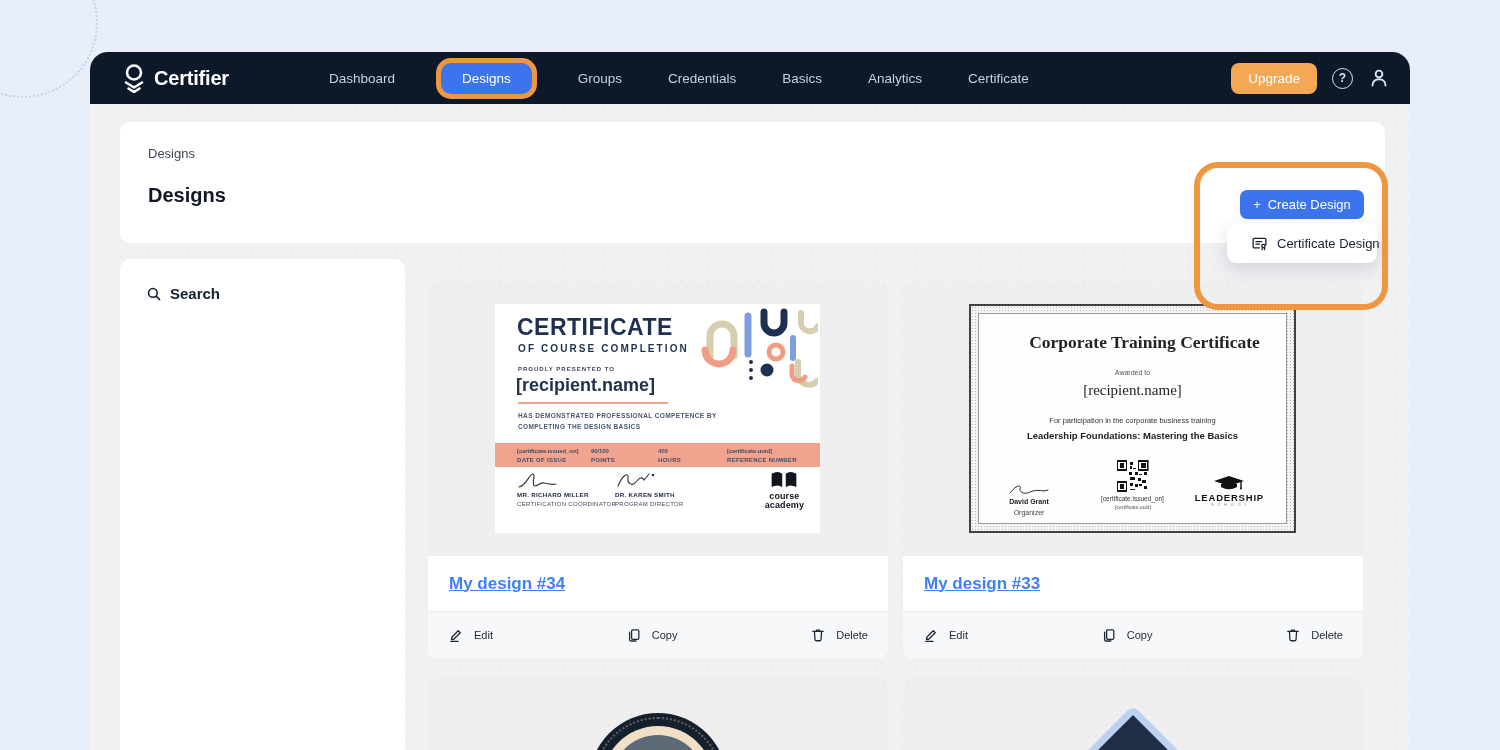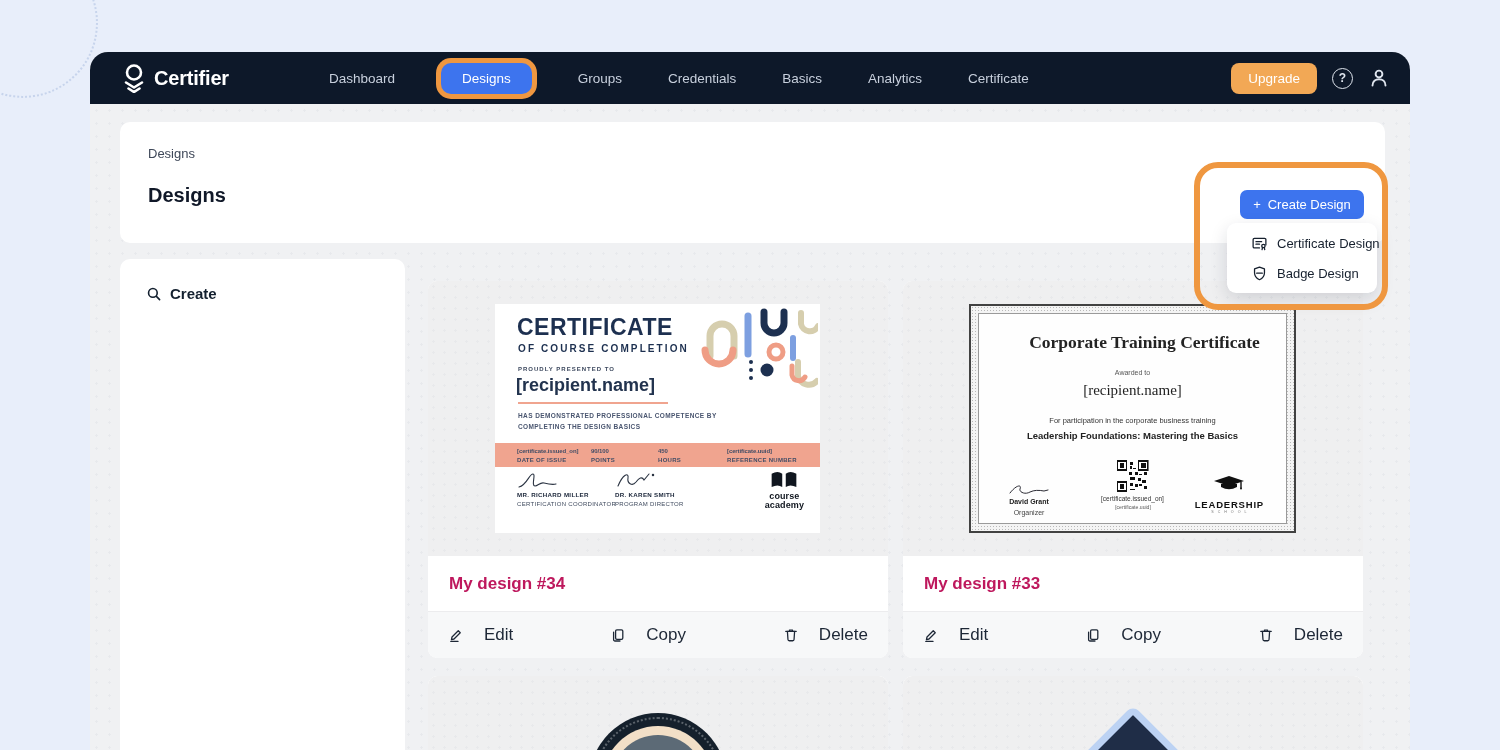--- a/index.html
+++ b/index.html
@@ -59,24 +59,24 @@
 
   
   .dcard{position:absolute; width:460px; background:#fff; border-radius:9px; overflow:hidden;}
   .dcard.c1{left:338px; top:229px;}
   .dcard.c2{left:813px; top:229px;}
   .dcard.c3{left:338px; top:624px; height:130px;}
   .dcard.c4{left:813px; top:624px; height:130px;}
   .preview{height:275px; background:#efeff0; position:relative; cursor:pointer;
            background-image:radial-gradient(circle, rgba(120,130,150,.06) 1px, transparent 1.3px); background-size:11px 11px;}
   .dcard-title-row{height:55px; display:flex; align-items:center; padding:0 21px;}
-  .dcard-title{font-size:17px; font-weight:700; color:#be185d;}
+  .dcard-title{font-size:17px; font-weight:700; color:#3b82f6;text-decoration:underline;}
   .dcard-actions{height:47px; background:#f7f8f9; border-top:1px solid #ececee; display:flex;
                  align-items:center; justify-content:space-between; padding:0 20px;}
-  .action-btn{display:flex; align-items:center; gap:20px; font-size:17px; color:#1d2736; background:none;
+  .action-btn{display:flex; align-items:center; gap:10px; font-size:11px; color:#1d2736; background:none;
               border:none; cursor:pointer; font-family:inherit;}
 
   
   .cert1{position:absolute; left:67px; top:23px; width:325px; height:229px; background:#fff; overflow:hidden;}
   .c1-title{position:absolute; left:22px; top:10px; font-size:23px; font-weight:800; color:var(--cert-navy); letter-spacing:.5px;}
   .c1-sub{position:absolute; left:23px; top:39px; font-size:10px; font-weight:700; color:var(--cert-navy); letter-spacing:2.1px;}
   .c1-presented{position:absolute; left:23px; top:62px; font-size:6px; font-weight:600; color:#3c485e; letter-spacing:1px;}
   .c1-name{position:absolute; left:21px; top:71px; font-size:18px; font-weight:800; color:#22334e;}
   .c1-underline{position:absolute; left:23px; top:98px; width:150px; height:2px; background:var(--salmon);}
   .c1-desc{position:absolute; left:23px; top:106px; width:200px; font-size:6.5px; font-weight:600; color:#4a5670;
@@ -102,21 +102,21 @@
   .c2-name{position:absolute; left:0; width:100%; top:68px; font-size:15px; color:#1f1f1f;}
   .c2-part{position:absolute; left:0; width:100%; top:102px; font-size:7.5px; color:#333; font-family:"Liberation Sans",sans-serif;}
   .c2-course{position:absolute; left:0; width:100%; top:116px; font-size:9.5px; font-weight:700; color:#222; font-family:"Liberation Sans",sans-serif;}
   .c2-sig{position:absolute; left:28px; top:168px; text-align:center; font-family:"Liberation Sans",sans-serif; line-height:1.5;}
   .c2-sig .nm{font-size:7px; font-weight:700; color:#222;}
   .c2-sig .rl{font-size:7px; color:#444;}
   .c2-qr{position:absolute; left:50%; transform:translateX(-50%); top:146px; text-align:center; font-family:"Liberation Sans",sans-serif;}
   .c2-qr .iss{font-size:6.5px; color:#333; margin-top:3px;}
   .c2-qr .uid{font-size:6px; color:#555; margin-top:2px; transform:scale(.85);}
   .c2-logo{position:absolute; right:22px; top:160px; text-align:center; font-family:"Liberation Sans",sans-serif; color:#111;}
-  .c2-logo .t{font-size:9.5px; font-weight:800; letter-spacing:.8px; margin-top:8px;}
+  .c2-logo .t{font-size:9.5px; font-weight:800; letter-spacing:.8px; margin-top:1px;}
   .c2-logo .s{font-size:6px; letter-spacing:2.5px; color:#777; transform:scale(.6); margin-top:-1px;}
 
   
   .preview.tall{height:130px; border-radius:9px 9px 0 0; overflow:visible;}
   .badge-circle{position:absolute; left:50%; top:37px; transform:translateX(-50%); width:138px; height:138px;
                 border-radius:50%; background:#15202c;}
   .badge-rope{position:absolute; inset:4px; border:2px dotted rgba(255,255,255,.3); border-radius:50%;}
   .badge-cream{position:absolute; inset:13px; background:#f2dfc7; border-radius:50%;}
   .badge-core{position:absolute; inset:22px; background:#5c6a76; border-radius:50%;}
   .diamond{position:absolute; left:50%; top:49px; width:96px; height:96px; margin-left:-48px;
@@ -180,42 +180,33 @@
       <span>
         <svg width="17" height="17" viewBox="0 0 24 24" fill="none" stroke="#16202e" stroke-width="1.8" stroke-linecap="round" stroke-linejoin="round">
           <path d="M21 14 V6.5 a1.8 1.8 0 0 0 -1.8 -1.8 H4.8 A1.8 1.8 0 0 0 3 6.5 v10 a1.8 1.8 0 0 0 1.8 1.8 H12"></path>
           <path d="M7 9.5 h8 M7 13 h5"></path>
           <circle cx="17.5" cy="15.5" r="2.4"></circle>
           <path d="M16.3 17.5 L15.6 20.5 M18.7 17.5 L19.4 20.5"></path>
         </svg>
       </span>
       <span>Certificate Design</span>
     </div>
-    <div class="menu-item">
-      <span>
-        <svg width="17" height="17" viewBox="0 0 24 24" fill="none" stroke="#16202e" stroke-width="1.8" stroke-linecap="round" stroke-linejoin="round">
-          <path d="M12 3 L19 5.6 V11 c0 5 -3.4 8.2 -7 9.8 C8.4 19.2 5 16 5 11 V5.6 Z"></path>
-          <path d="M8 11.5 h8"></path>
-        </svg>
-      </span>
-      <span>Badge Design</span>
-    </div>
   </div>
 
   <div class="create-ring"></div>
 
   <div class="sidebar-card">
     <div class="search-head">
       <span>
         <svg width="16" height="16" viewBox="0 0 20 20" fill="none" stroke="#13202f" stroke-width="2" stroke-linecap="round">
           <circle cx="8.6" cy="8.6" r="5.4"></circle>
           <path d="M13 13 L17 17"></path>
         </svg>
       </span>
-      <span>Create</span>
+      <span>Search</span>
     </div>
   </div>
 
   <div class="dcard c1">
     <div class="preview">
       <div class="cert1">
         <div class="c1-title">CERTIFICATE</div>
         <div class="c1-sub">OF COURSE COMPLETION</div>
         <div class="c1-presented">PROUDLY PRESENTED TO</div>
         <div class="c1-name">[recipient.name]</div>

